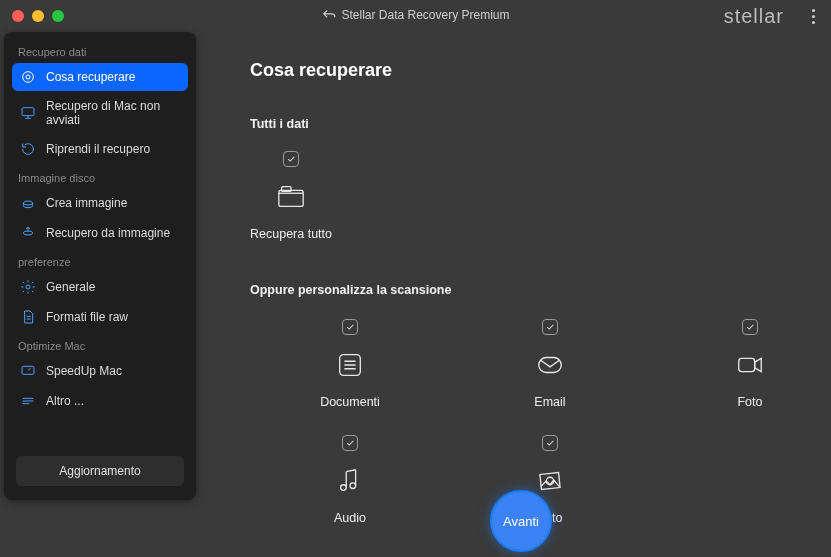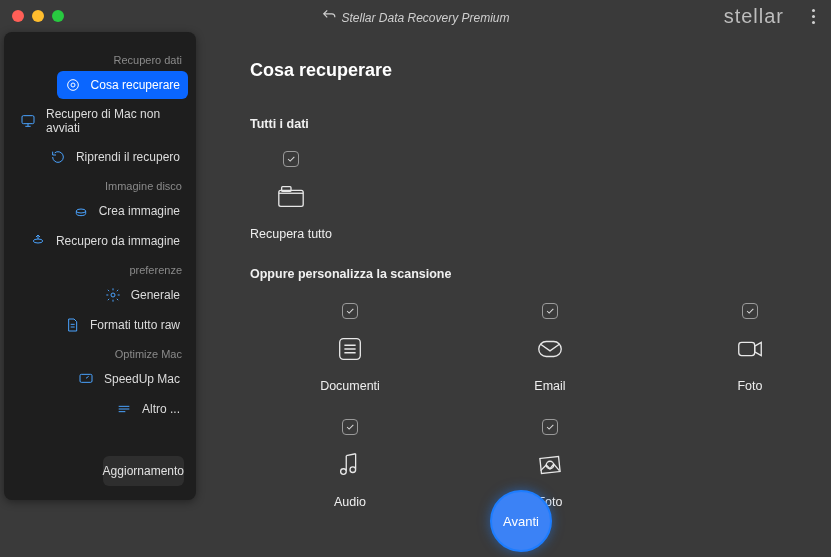--- a/index.html
+++ b/index.html
@@ -20,41 +20,40 @@
     padding: 0 12px;
     position: relative;
   }
   .traffic-lights { display: flex; gap: 8px; }
   .tl { width: 12px; height: 12px; border-radius: 50%; }
   .tl.red { background: #ff5f57; }
   .tl.yellow { background: #ffbd2e; }
   .tl.green { background: #28c940; }
   .title-center {
     position: absolute; left: 50%; transform: translateX(-50%);
-    display: flex; align-items: flex-end; gap: 6px;
-    font-size: 12px; color: #cfcfcf; font-style: italic;
+    display: flex; align-items: flex-start; gap: 6px;
+    font-size: 12px; color: #cfcfcf;
   }
   .brand {
     position: absolute; right: 12px; display: flex; align-items: center; gap: 24px;
     font-size: 20px; letter-spacing: 1px; color: #bdbdbd; font-weight: 300;
   }
   .kebab { display: flex; flex-direction: column; gap: 3px; padding: 4px; }
   .kebab span { width: 3px; height: 3px; background: #cfcfcf; border-radius: 50%; }
 
   
   .sidebar {
     position: absolute;
     top: 32px; left: 4px;
     width: 192px; height: 468px;
     background: #1e1e1e;
     border-radius: 8px;
     display: flex; flex-direction: column;
-    padding-top: 14px;
+    padding-top: 6px;
     box-shadow: 0 2px 8px rgba(0,0,0,.4);
-    align-items: flex-end;
   }
   .sb-section-title {
     font-size: 11px; color: #8a8a8a;
     padding: 8px 14px 4px 14px;
   }
   .sb-item {
     display: flex; align-items: center; gap: 10px;
     margin: 1px 8px; padding: 6px 8px;
     font-size: 12px; color: #dcdcdc;
     border-radius: 6px;
@@ -216,21 +215,21 @@
       </span>
     <span>Generale</span>
   </div>
   <div class="sb-item">
     <span class="sb-icon">
         <svg viewBox="0 0 24 24">
           <path d="M7 3h8l4 4v14H7z"></path>
           <path d="M10 11h6M10 15h6"></path>
         </svg>
       </span>
-    <span>Formati tutto raw</span>
+    <span>Formati file raw</span>
   </div>
 
   <div class="sb-section-title">Optimize Mac</div>
   <div class="sb-item">
     <span class="sb-icon">
         <svg viewBox="0 0 24 24">
           <rect x="3" y="5" width="18" height="12" rx="2"></rect>
           <path d="M12 11l4-3"></path>
         </svg>
       </span>
@@ -264,21 +263,21 @@
         <svg viewBox="0 0 32 32">
             <rect x="3" y="9" width="26" height="17" rx="2"></rect>
             <path d="M3 12h26"></path>
             <rect x="6" y="5" width="10" height="5" rx="1"></rect>
           </svg>
       </span>
       <span class="opt-label">Recupera tutto</span>
     </div>
   </div>
 
-  <div class="subhead" style="margin-top:26px">Oppure personalizza la scansione</div>
+  <div class="subhead" style="margin-top:42px">Oppure personalizza la scansione</div>
 
   <div class="option-grid">
     <div class="option">
       <span class="chk">
           <svg viewBox="0 0 24 24">
             <path d="M5 12l5 5L20 7"></path>
           </svg>
         </span>
       <span class="picto">
         <svg viewBox="0 0 32 32">

